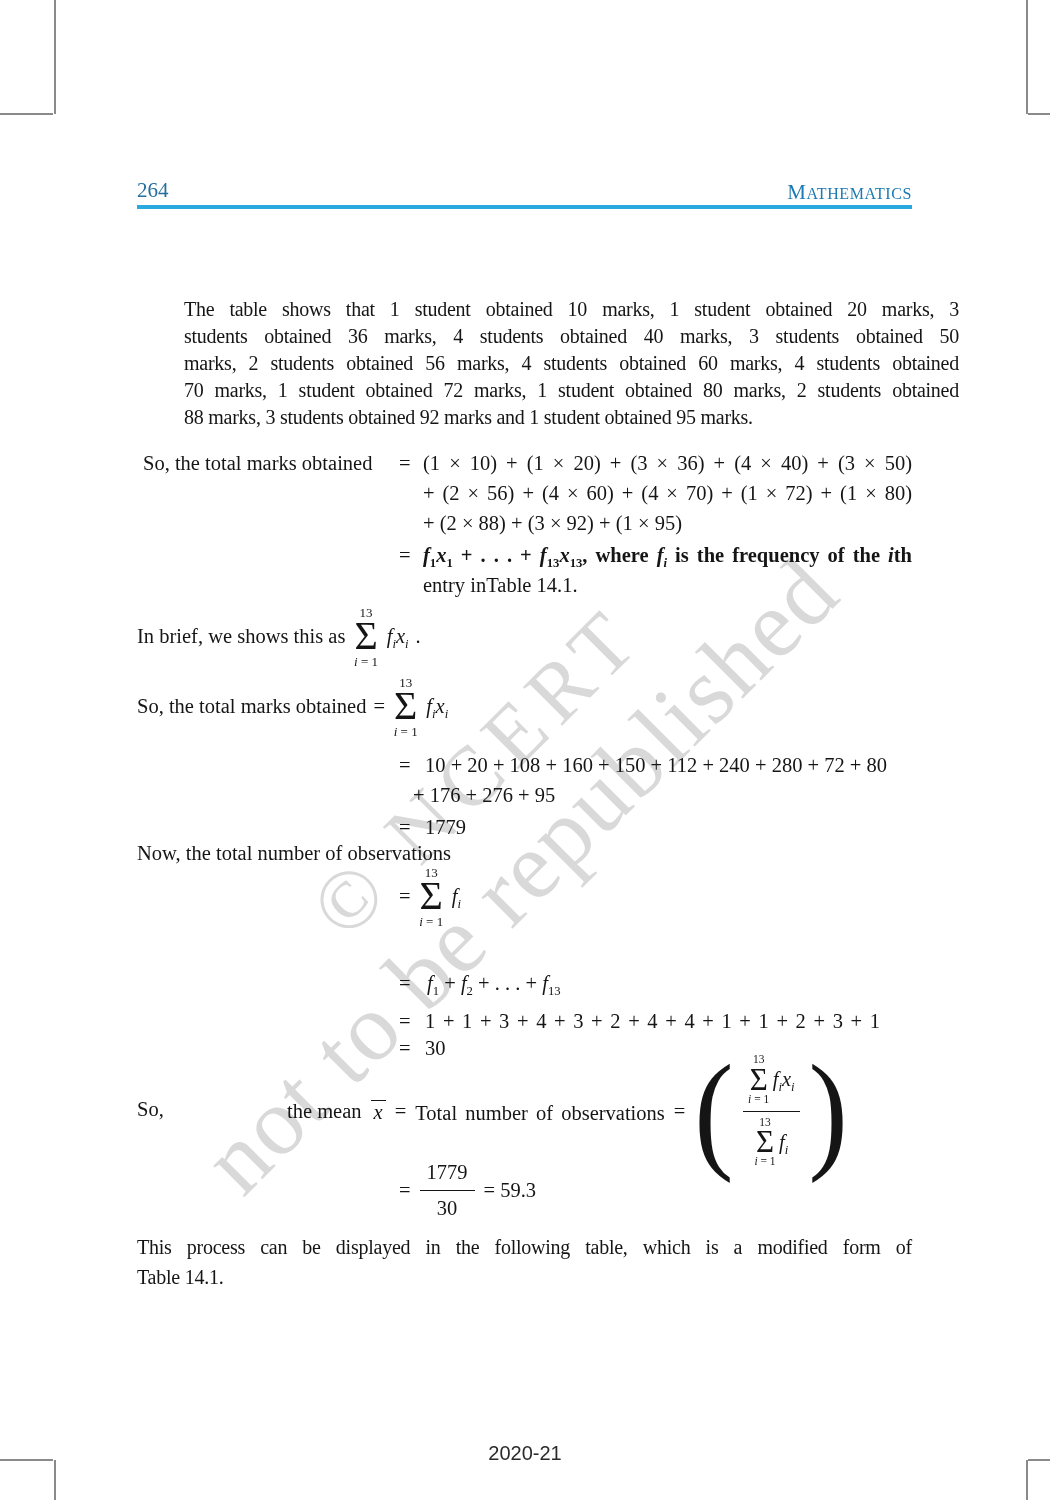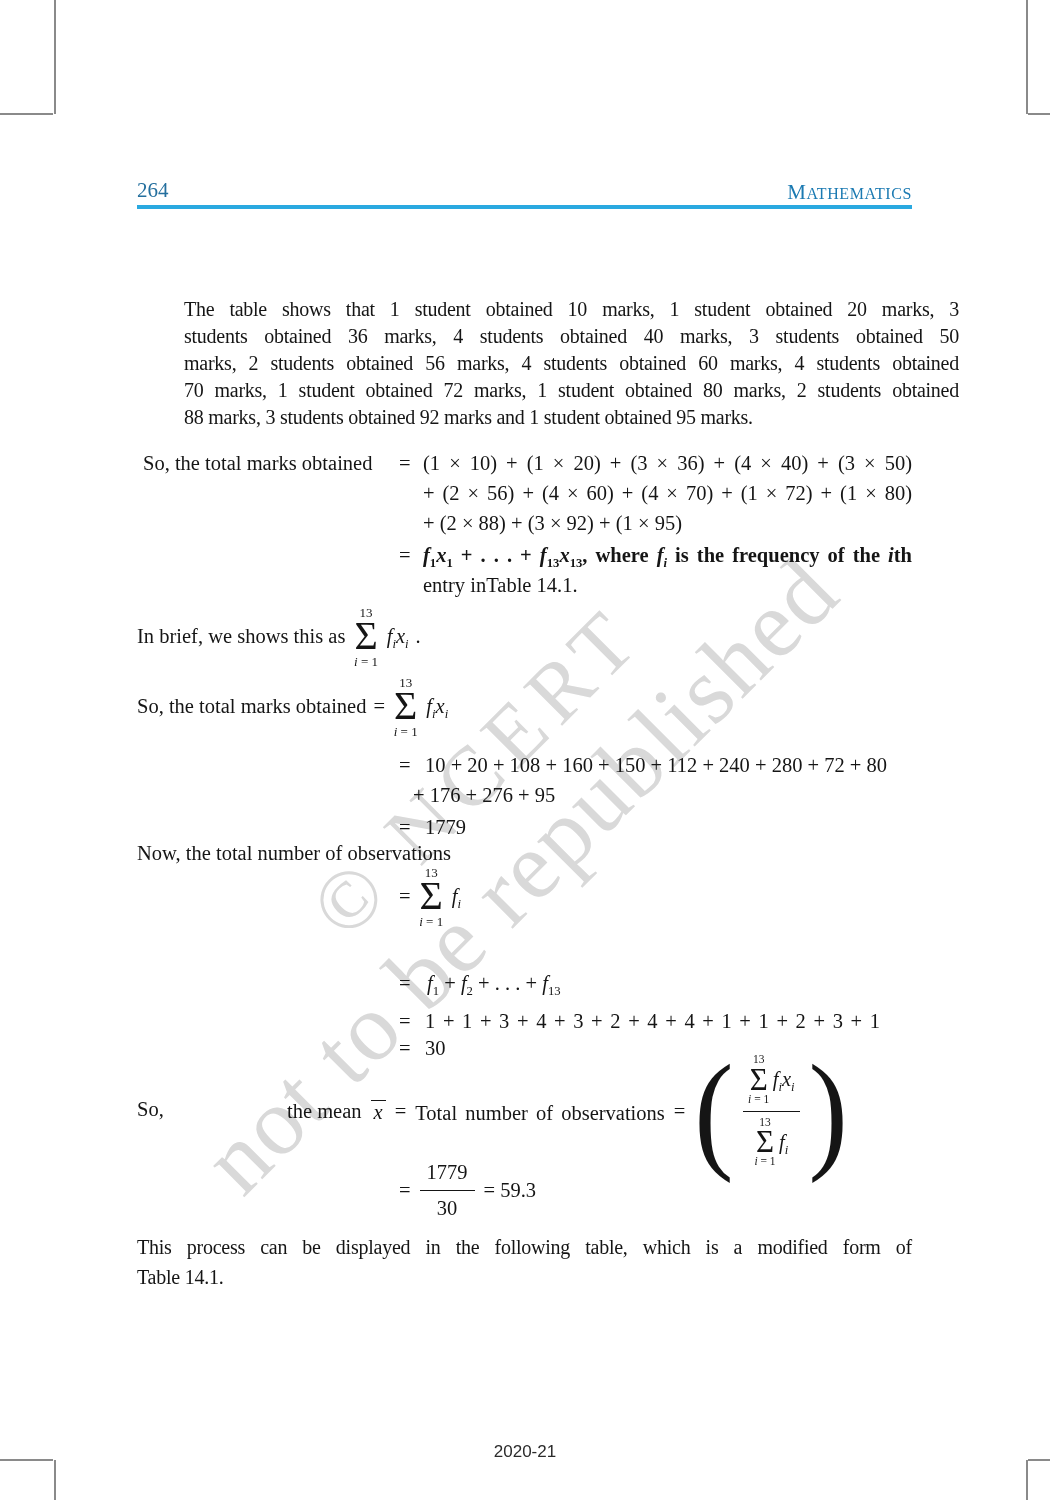--- a/index.html
+++ b/index.html
@@ -57,21 +57,21 @@
   .wsp { word-spacing:3px; }
 
   .pfrac { display:inline-block; text-align:center; }
   .pfrac .pnum { display:flex; align-items:center; justify-content:center; gap:3px; padding:0 5px 5px; border-bottom:1.6px solid #151515; }
   .pfrac .pden { display:flex; align-items:center; justify-content:center; gap:3px; padding-top:5px; }
 
   .paren { font-size:118px; line-height:118px; transform:scaleY(1.12); font-weight:400; color:#151515; }
 
   .xbar { display:inline-block; font-style:italic; border-top:1.6px solid #151515; padding:1px 3px 0 3px; line-height:1.02; }
 
-  .footer { width:1050px; text-align:center; font-family:"Liberation Sans", sans-serif; font-size:17px; color:#2b2b2b; }
+  .footer { width:1050px; text-align:center; font-family:"Liberation Sans", sans-serif; font-size:20px; color:#2b2b2b; }
 </style>
 </head>
 <body>
 
 <div class="page">
 
   <div class="crop" style="left:54px; top:0; width:2px; height:114px;"></div>
   <div class="crop" style="left:0; top:113px; width:53px; height:2px;"></div>
   <div class="crop" style="left:1026px; top:0; width:2px; height:114px;"></div>
   <div class="crop" style="left:1028px; top:113px; width:22px; height:2px;"></div>

